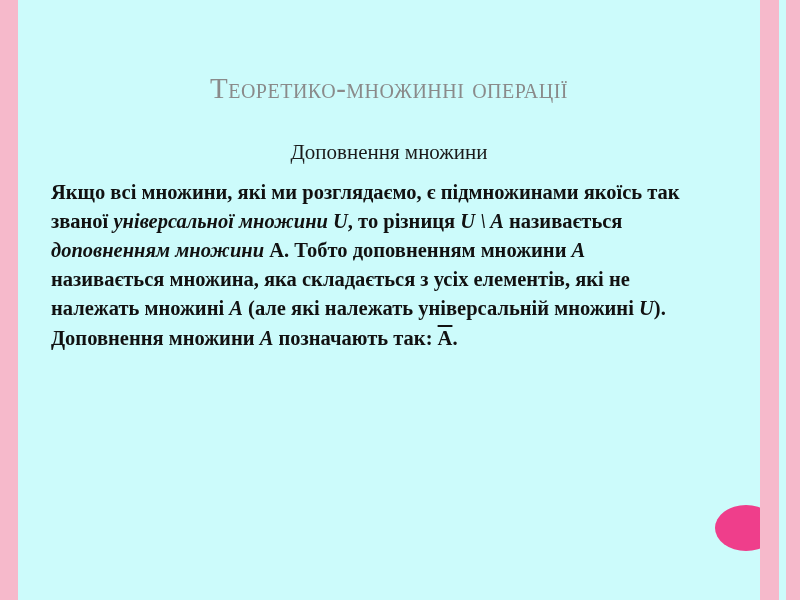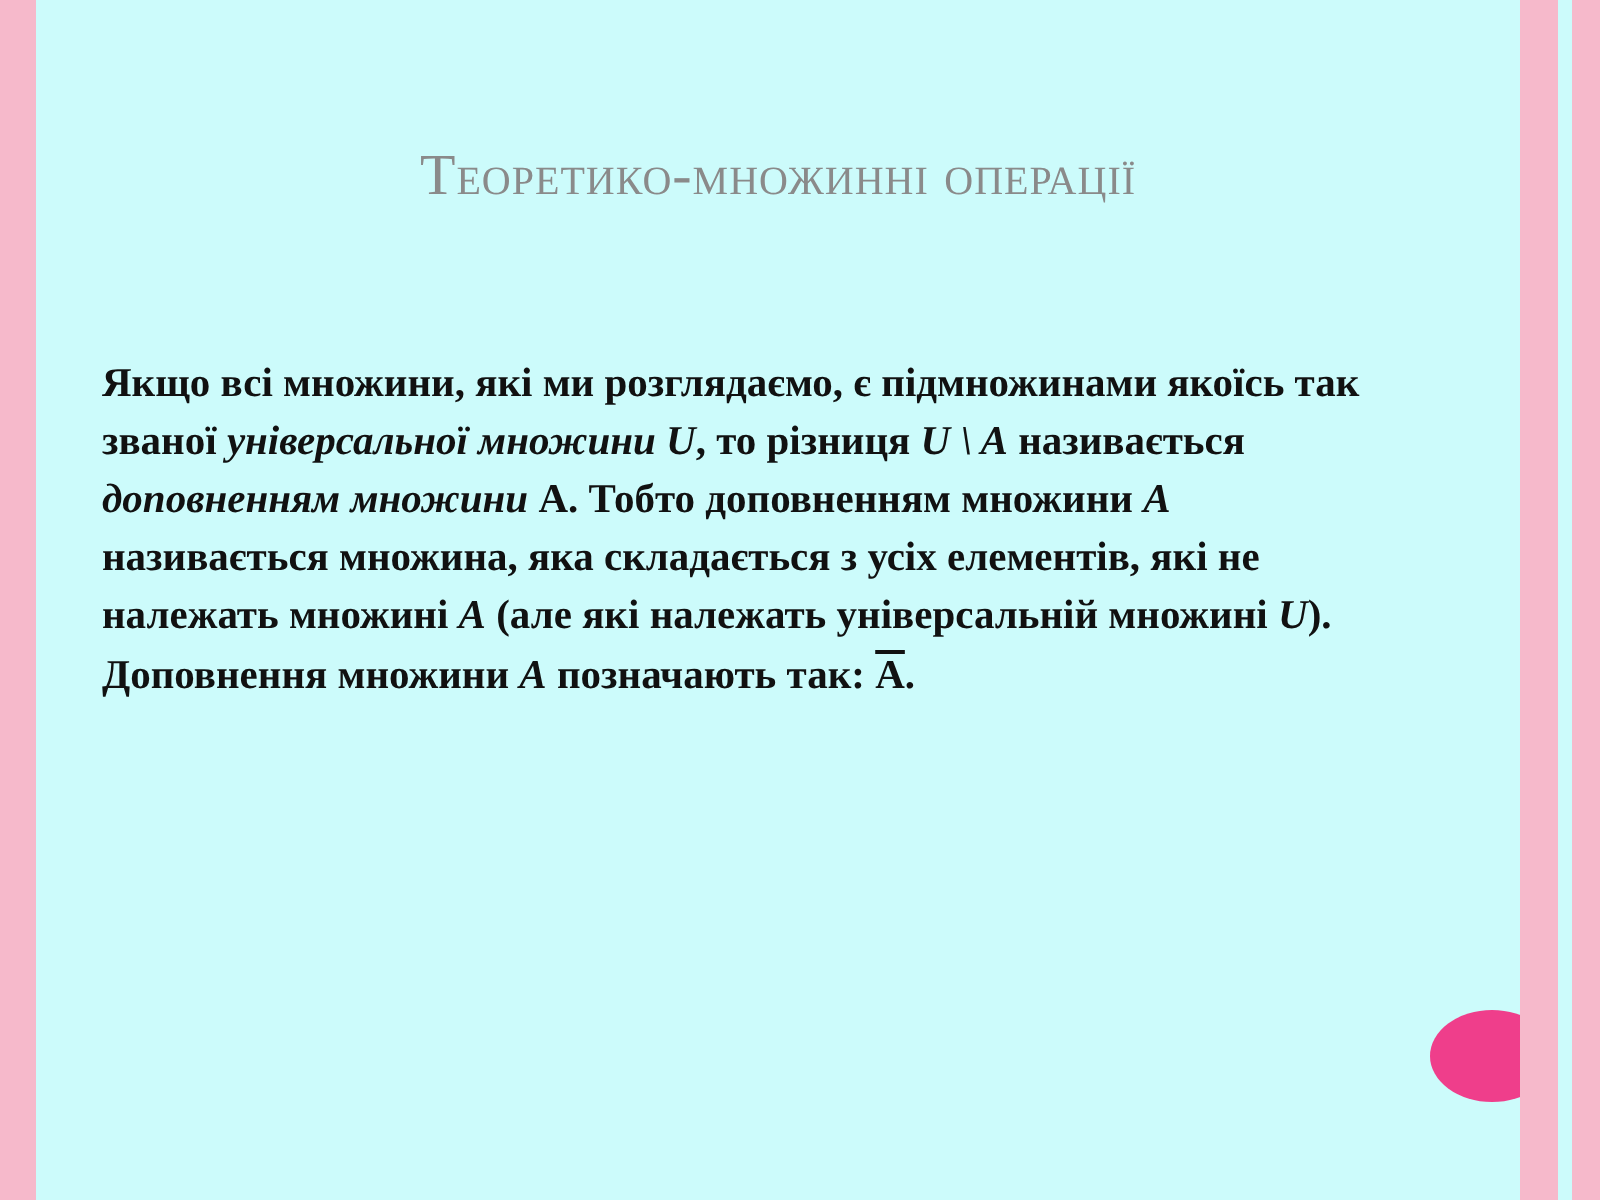--- a/index.html
+++ b/index.html
@@ -116,20 +116,21 @@
 </style>
 </head>
 <body>
 
 <div class="slide">
 
   <div class="content-area">
 
     <div class="title">Теоретико-множинні операції</div>
 
+    <div class="subtitle">Доповнення множини</div>
 
     <div class="body-text">Якщо всі множини, які ми розглядаємо, є підмножинами якоїсь так званої <i>універсальної множини U</i>, то різниця <i>U \ A</i> називається <i>доповненням множини</i> A. Тобто доповненням множини <i>A</i> називається множина, яка складається з усіх елементів, які не належать множині <i>A</i> (але які належать універсальній множині <i>U</i>). Доповнення множини <i>A</i> позначають так: <span class="overline">A</span>.</div>
 
     <div class="circle-deco"></div>
 
   </div>
 
   <div class="left-band"></div>
   <div class="right-band">
     <div class="right-band-inner"></div>

